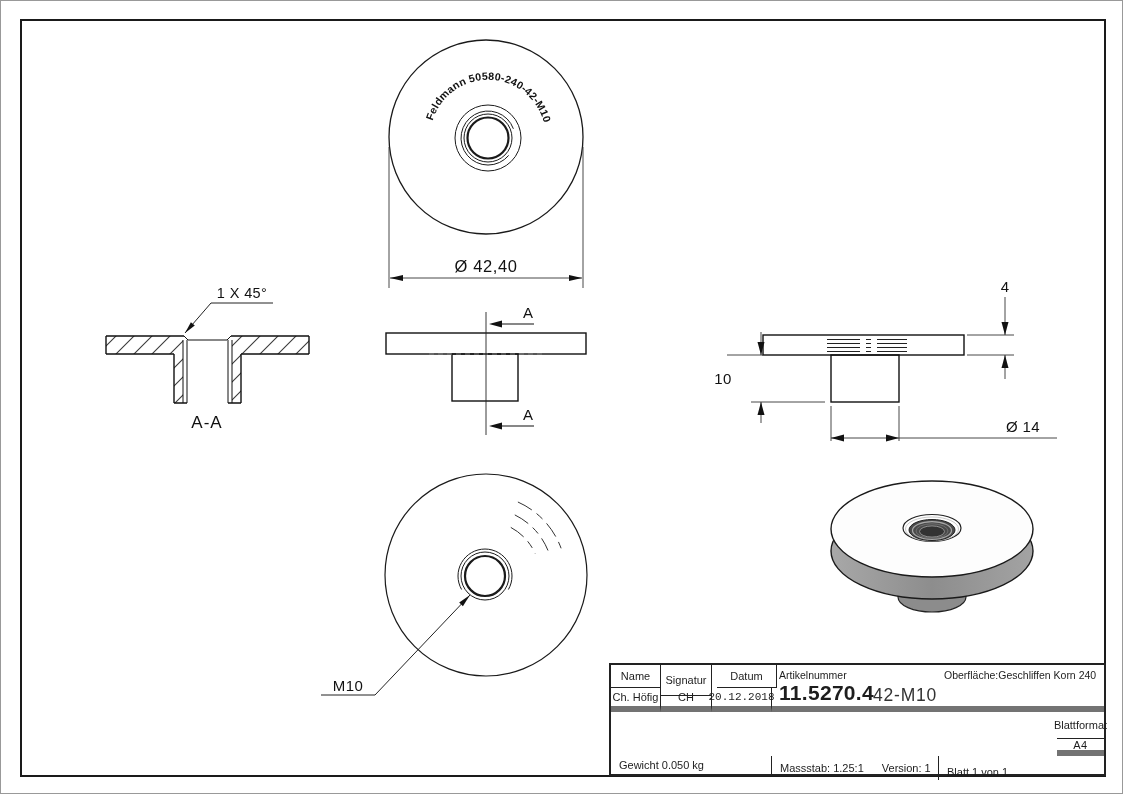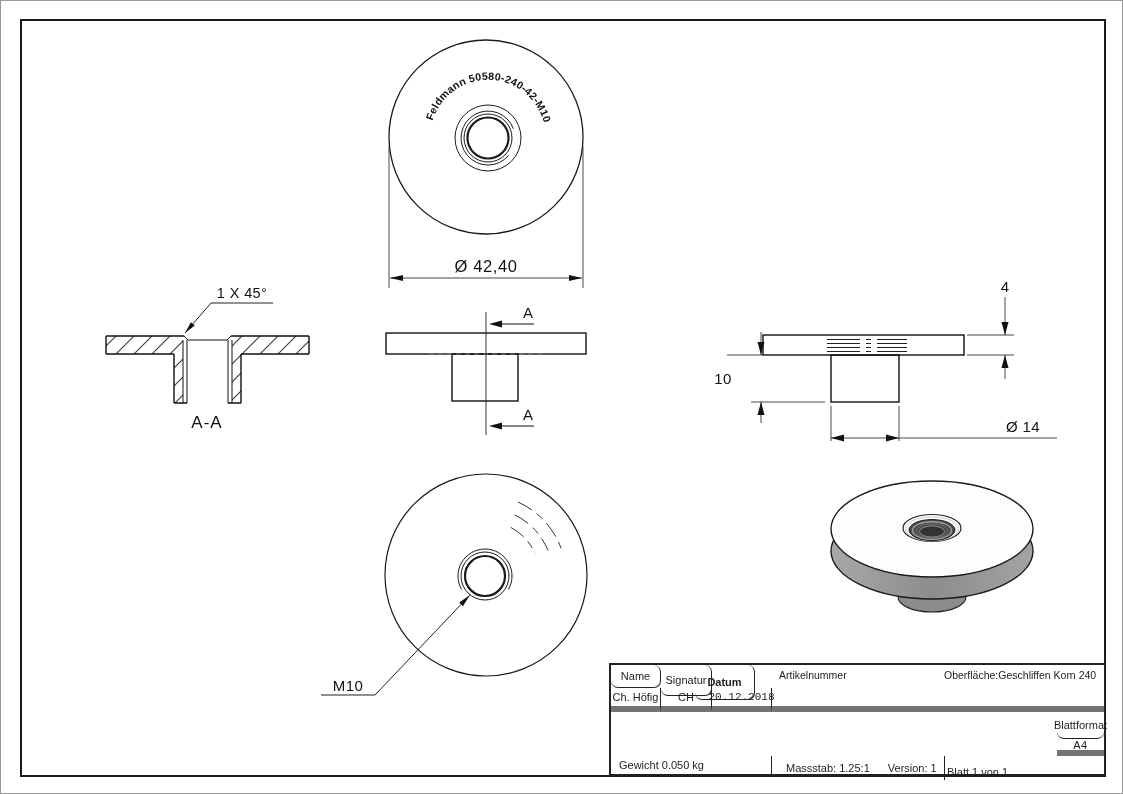--- a/index.html
+++ b/index.html
@@ -10,21 +10,21 @@
   .t-dimbig{font-size:16.5px;letter-spacing:0.6px;}
   .t-aa{font-size:17px;letter-spacing:1px;}
   .t-a{font-size:15px;}
   .t-chamfer{font-size:14.5px;letter-spacing:0.4px;}
   .t-engrave{font-size:10.5px;font-weight:bold;letter-spacing:0.2px;}
 
   
   .tb{position:absolute;left:608px;top:662px;width:497px;height:113px;border:2px solid #222;box-sizing:border-box;background:#fff;color:#1d1d1d;}
   .tb .c{position:absolute;box-sizing:border-box;font-size:11px;}
   .bR{border-right:1px solid #222;}
-  .bB1{border-bottom:1px solid #222;border-radius:7px;}
+  .bB1{border-bottom:1px solid #222;}
   .bB2{border-bottom:6px solid #737373;}
   .cc{display:flex;align-items:center;justify-content:center;text-align:center;}
   .cl{display:flex;align-items:center;padding-left:8px;}
   .small{font-size:10.5px;font-family:Liberation Mono, monospace;}
   .art-label{position:absolute;left:7px;top:4px;font-size:10.5px;}
   .art-num{position:absolute;left:7px;top:16px;white-space:nowrap;}
   .art-main{font-size:21px;font-weight:bold;letter-spacing:0.3px;}
   .art-suffix{font-size:17.5px;font-weight:normal;letter-spacing:0.8px;position:relative;top:1px;margin-left:-1px;color:#333;}
   .oberflaeche{position:absolute;left:172px;top:4px;font-size:10.5px;white-space:nowrap;}
   .oberflaeche .val{}
@@ -139,34 +139,35 @@
     <ellipse cx="931" cy="529" rx="23" ry="10.5" fill="#4a4a4a" stroke="#222" stroke-width="1"></ellipse>
     <ellipse cx="931" cy="529.5" rx="19.5" ry="8.8" fill="none" stroke="#a8a8a8" stroke-width="1.2"></ellipse>
     <ellipse cx="931" cy="530" rx="16" ry="7.2" fill="none" stroke="#6f6f6f" stroke-width="1"></ellipse>
     <ellipse cx="931" cy="530.5" rx="12.5" ry="5.6" fill="#333333" stroke="#909090" stroke-width="1"></ellipse>
   </g>
 </svg>
 
 <div class="tb">
   <div class="c cc bR bB1" style="left:0;top:0;width:50px;height:23px;">Name</div>
   <div class="c cc bR bB1" style="left:50px;top:0;width:51px;height:31px;">Signatur</div>
-  <div class="c cc bR bB1" style="left:84px;top:0;width:60px;height:35px;font-weight:bold;">Datum</div>
+  <div class="c cc bR bB1" style="left:106px;top:0;width:60px;height:23px;">Datum</div>
   <div class="c cc bR bB2" style="left:0;top:23px;width:50px;height:24px;">Ch. Höfig</div>
   <div class="c cc bR bB2" style="left:50px;top:23px;width:51px;height:24px;">CH</div>
   <div class="c cc bR bB2 small" style="left:101px;top:23px;width:60px;height:24px;">20.12.2018</div>
 
   <div class="c bB2" style="left:161px;top:0;width:332px;height:47px;">
     <span class="art-label">Artikelnummer</span>
+    <span class="art-num"><span class="art-main">11.5270.4</span><span class="art-suffix">42-M10</span></span>
     <span class="oberflaeche"><span>Oberfläche:</span><span class="val">Geschliffen Korn 240</span></span>
   </div>
 
   <div class="c cc bB1 bf-label" style="left:446px;top:47px;width:47px;height:27px;">Blattformat</div>
   <div class="c cc bB2 bf-value" style="left:446px;top:74px;width:47px;height:17px;">A4</div>
 
   <div class="c cl bR" style="left:0;top:91px;width:161px;height:18px;">Gewicht 0.050 kg</div>
-  <div class="c cl bR ms-cell" style="left:161px;top:91px;width:167px;height:24px;margin-left:6px;">
+  <div class="c cl bR ms-cell" style="left:161px;top:91px;width:167px;height:24px;">
     <span>Massstab: 1.25:1</span>
     <span class="ver">Version: 1</span>
   </div>
   <div class="c cl" style="left:328px;top:91px;width:165px;height:32px;">Blatt 1 von 1</div>
 </div>
 
 </div>
 
 </body></html>

